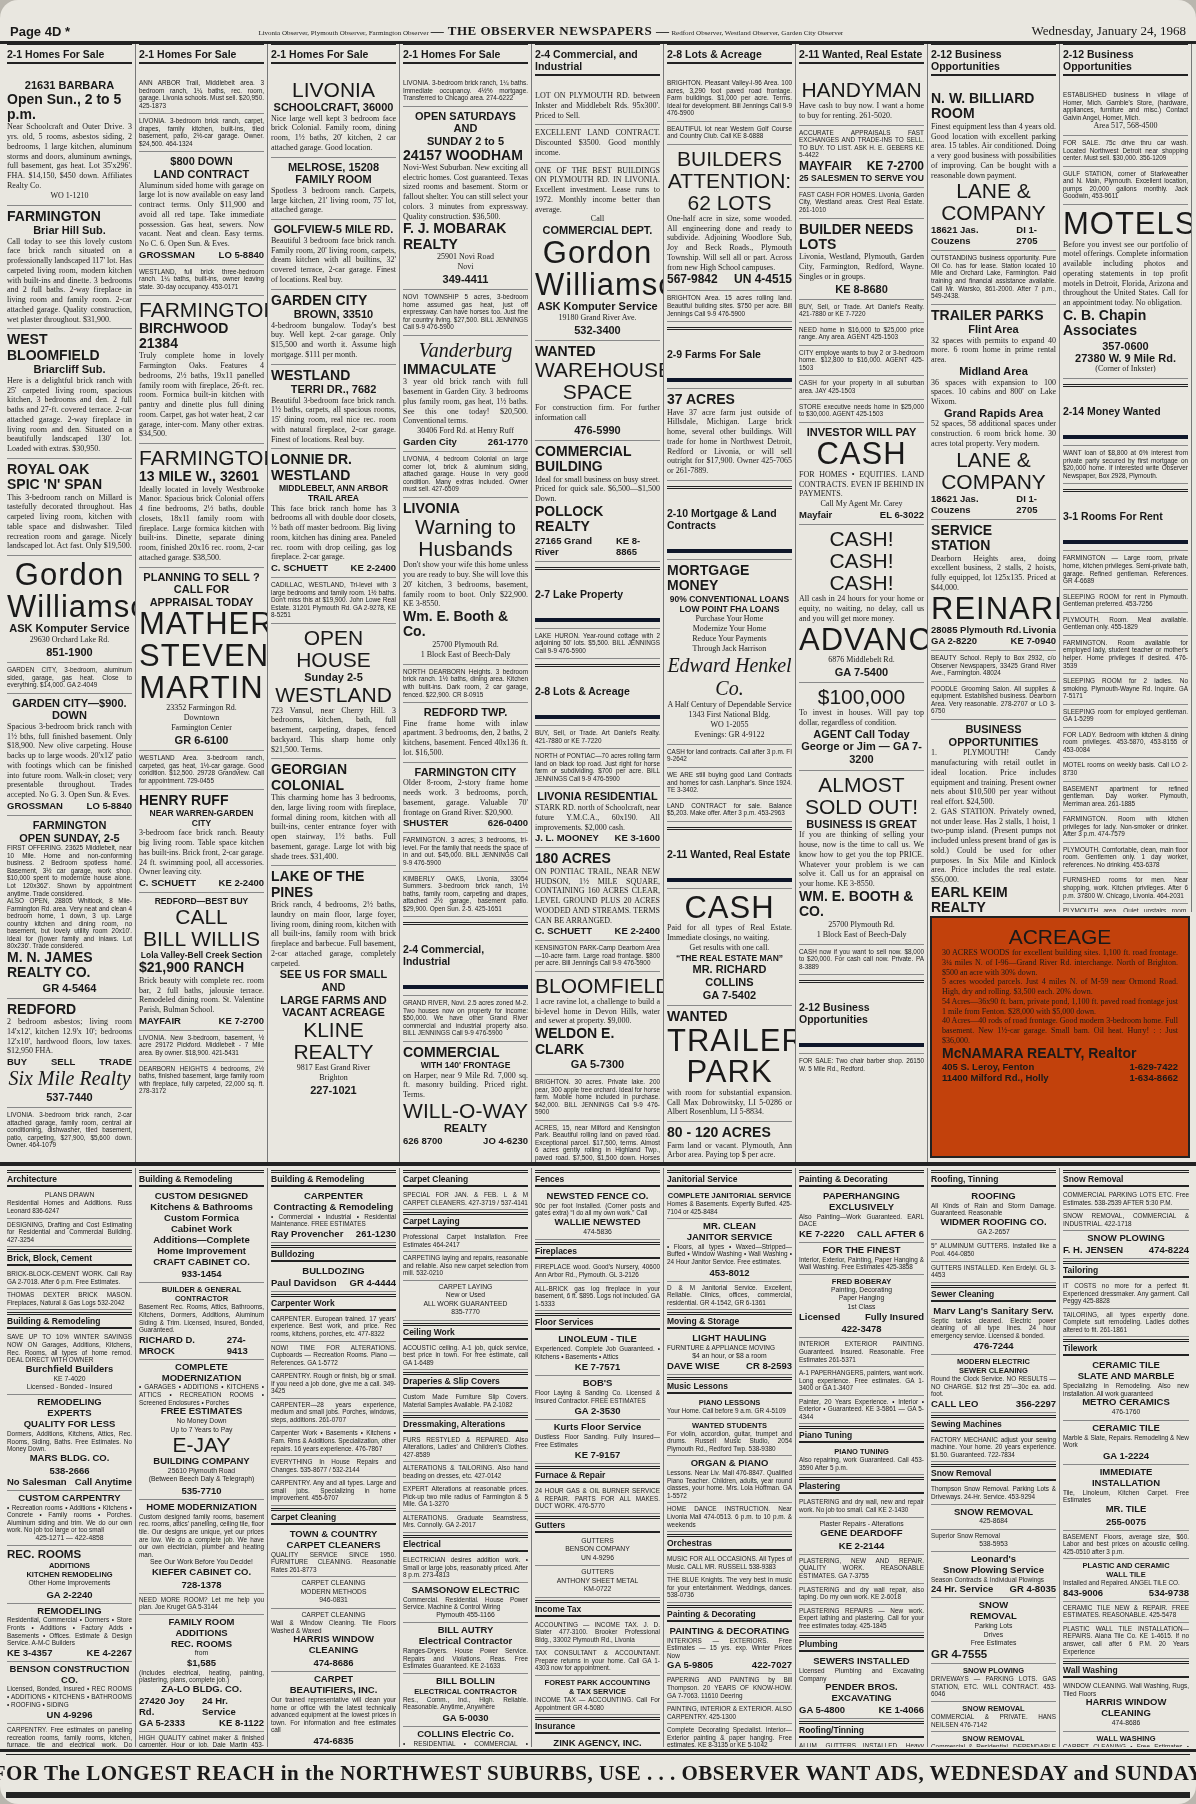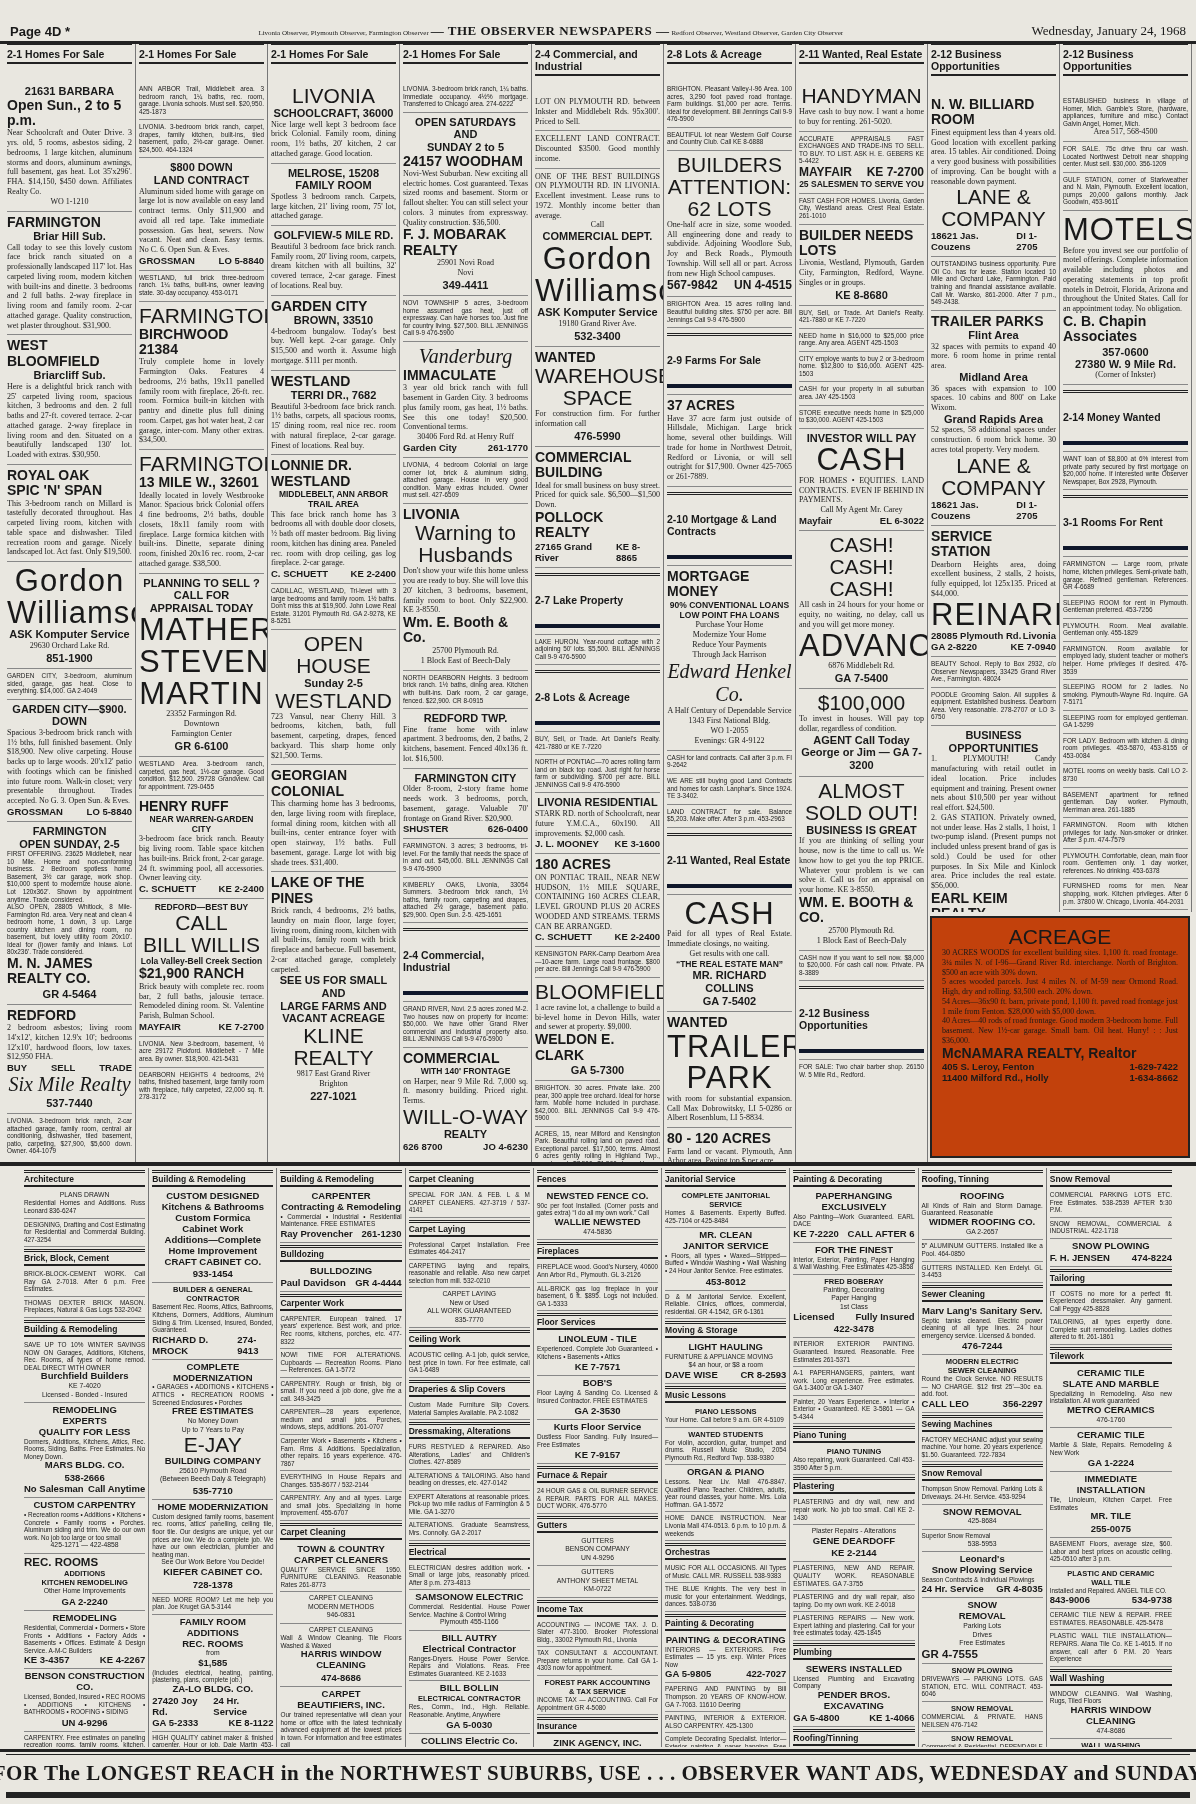--- a/index.html
+++ b/index.html
@@ -1,20 +1,21 @@
 <!DOCTYPE html>
 <html><head>
 <meta charset="utf-8">
 <style>
   * { margin:0; padding:0; box-sizing:border-box; }
   html,body { background:#b9b6ae; }
   .page {
     width:1196px; height:1804px; margin:0 auto; position:relative;
     background:#e9e7e0; color:#191919; overflow:hidden;
     font-family:"Liberation Serif", serif;
+    border-radius:18px;
   }
   
   .masthead {
     height:44px; display:flex; align-items:flex-end; justify-content:space-between;
     padding:6px 10px 2px 10px; border-bottom:3px solid #222;
   }
   .mast-left { font-family:"Liberation Sans",sans-serif; font-weight:bold; font-size:13px; }
   .mast-center { text-align:center; flex:1; font-size:8px; }
   .mast-center .papers { font-size:7px; }
   .mast-center .title { font-family:"Liberation Serif",serif; font-weight:bold; font-size:13px; letter-spacing:.5px; }
@@ -26,21 +27,21 @@
   }
   .ccol { grid-row:1 / 3; border-right:1px solid #777; padding:0 3px; overflow:hidden; }
   .ccol:last-child { border-right:none; }
   .ccol.short { grid-row:1 / 2; }
   .acreage-box {
     grid-column:8 / 10; grid-row:2 / 3; border:2px solid #222; margin:4px 2px;
     padding:8px 10px; overflow:hidden; background:#c2410c;
   }
   .col-head {
     font-family:"Liberation Sans",sans-serif; font-weight:bold; font-size:10.5px;
-    padding:3px 0 2px 0; border-bottom:2px solid #222; margin-bottom:18px;
+    padding:3px 0 2px 0; border-bottom:2px solid #222; margin-bottom:12px;
     border-top:1px solid #222;
   }
   .ad { border-bottom:1px solid #888; padding:3px 0 4px 0; }
   .ad:last-child { border-bottom:none; }
   
   .p-sect {
     font-family:"Liberation Sans",sans-serif; font-weight:bold; font-size:10.5px;
     border-top:3px double #222; border-bottom:4px solid #0f172a; padding:18px 0; margin:2px 0;
   }
   .p-xxl { font-family:"Liberation Sans",sans-serif; font-size:31px; text-align:center; line-height:1.02; letter-spacing:1px; }
@@ -51,21 +52,21 @@
   .p-script { font-family:"Liberation Serif",serif; font-style:italic; font-size:20px; text-align:center; }
   .p-body { font-size:8px; line-height:1.22; text-align:justify; }
   .p-ctr  { font-size:8px; text-align:center; line-height:1.25; }
   .p-fine { font-family:"Liberation Sans",sans-serif; font-size:6.4px; line-height:1.18; text-align:justify; }
   .p-ph   { font-family:"Liberation Sans",sans-serif; font-size:11px; font-weight:bold; text-align:center; padding-top:1px; }
   .p-split { display:flex; justify-content:space-between; font-family:"Liberation Sans",sans-serif; font-size:9.5px; font-weight:bold; }
   .p-split.big { font-size:12px; }
   
   .services {
     display:grid; grid-template-columns:repeat(9,1fr);
-    height:586px; border-bottom:3px solid #222; padding:2px 21px;
+    height:586px; border-bottom:3px solid #222; padding:2px 4px;
   }
   .scol { border-right:1px solid #777; padding:0 3px; overflow:hidden; }
   .scol:last-child { border-right:none; }
   .svc-head {
     font-family:"Liberation Sans",sans-serif; font-weight:bold; font-size:8.5px;
     border-top:3px double #222; border-bottom:2px solid #222; padding:1px 0; margin:2px 0;
   }
   .services .ad { padding:2px 0 3px 0; }
   .services .p-md { font-size:9.5px; }
   .services .p-lg { font-size:11.5px; }

